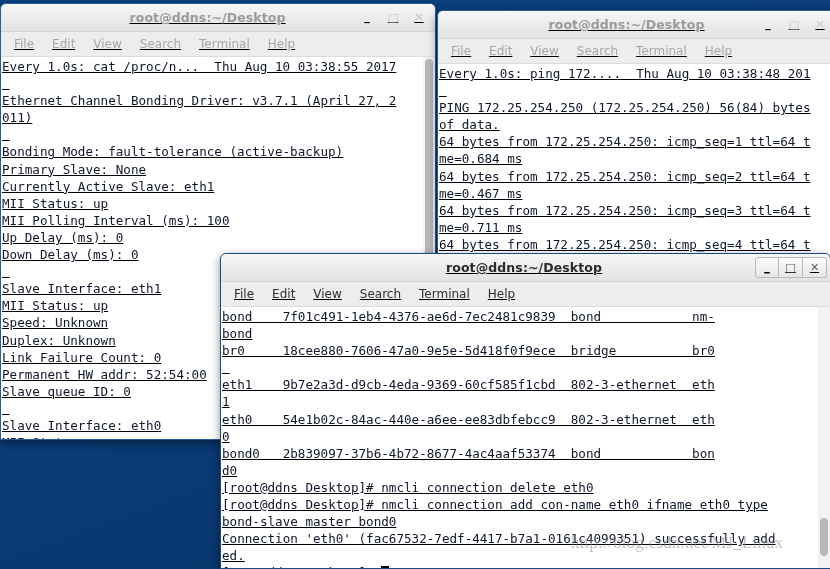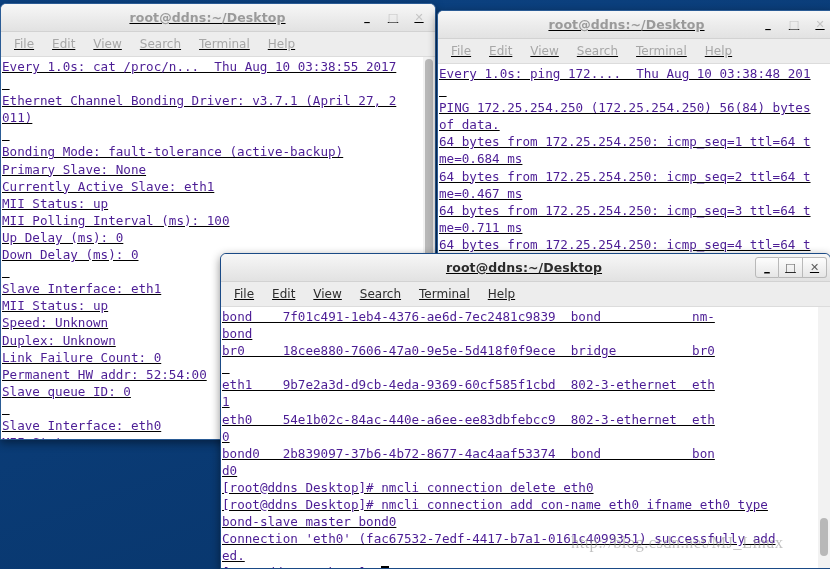--- a/index.html
+++ b/index.html
@@ -94,21 +94,21 @@
   .termwrap {
     flex: 1 1 auto;
     display: flex;
     background: #ffffff;
     overflow: hidden;
     min-height: 0;
   }
   .term {
     flex: 1 1 auto;
     background: #ffffff;
-    color: #4c1d95;
+    color: #0f172a;
     font-family: "DejaVu Sans Mono", monospace;
     font-size: 12.6px;
     line-height: 17.1px;
     padding: 1px 0 0 1px;
     white-space: pre;
     overflow: hidden;
   }
   .term .ln { height: 17.1px; }
 
   .sbar {

